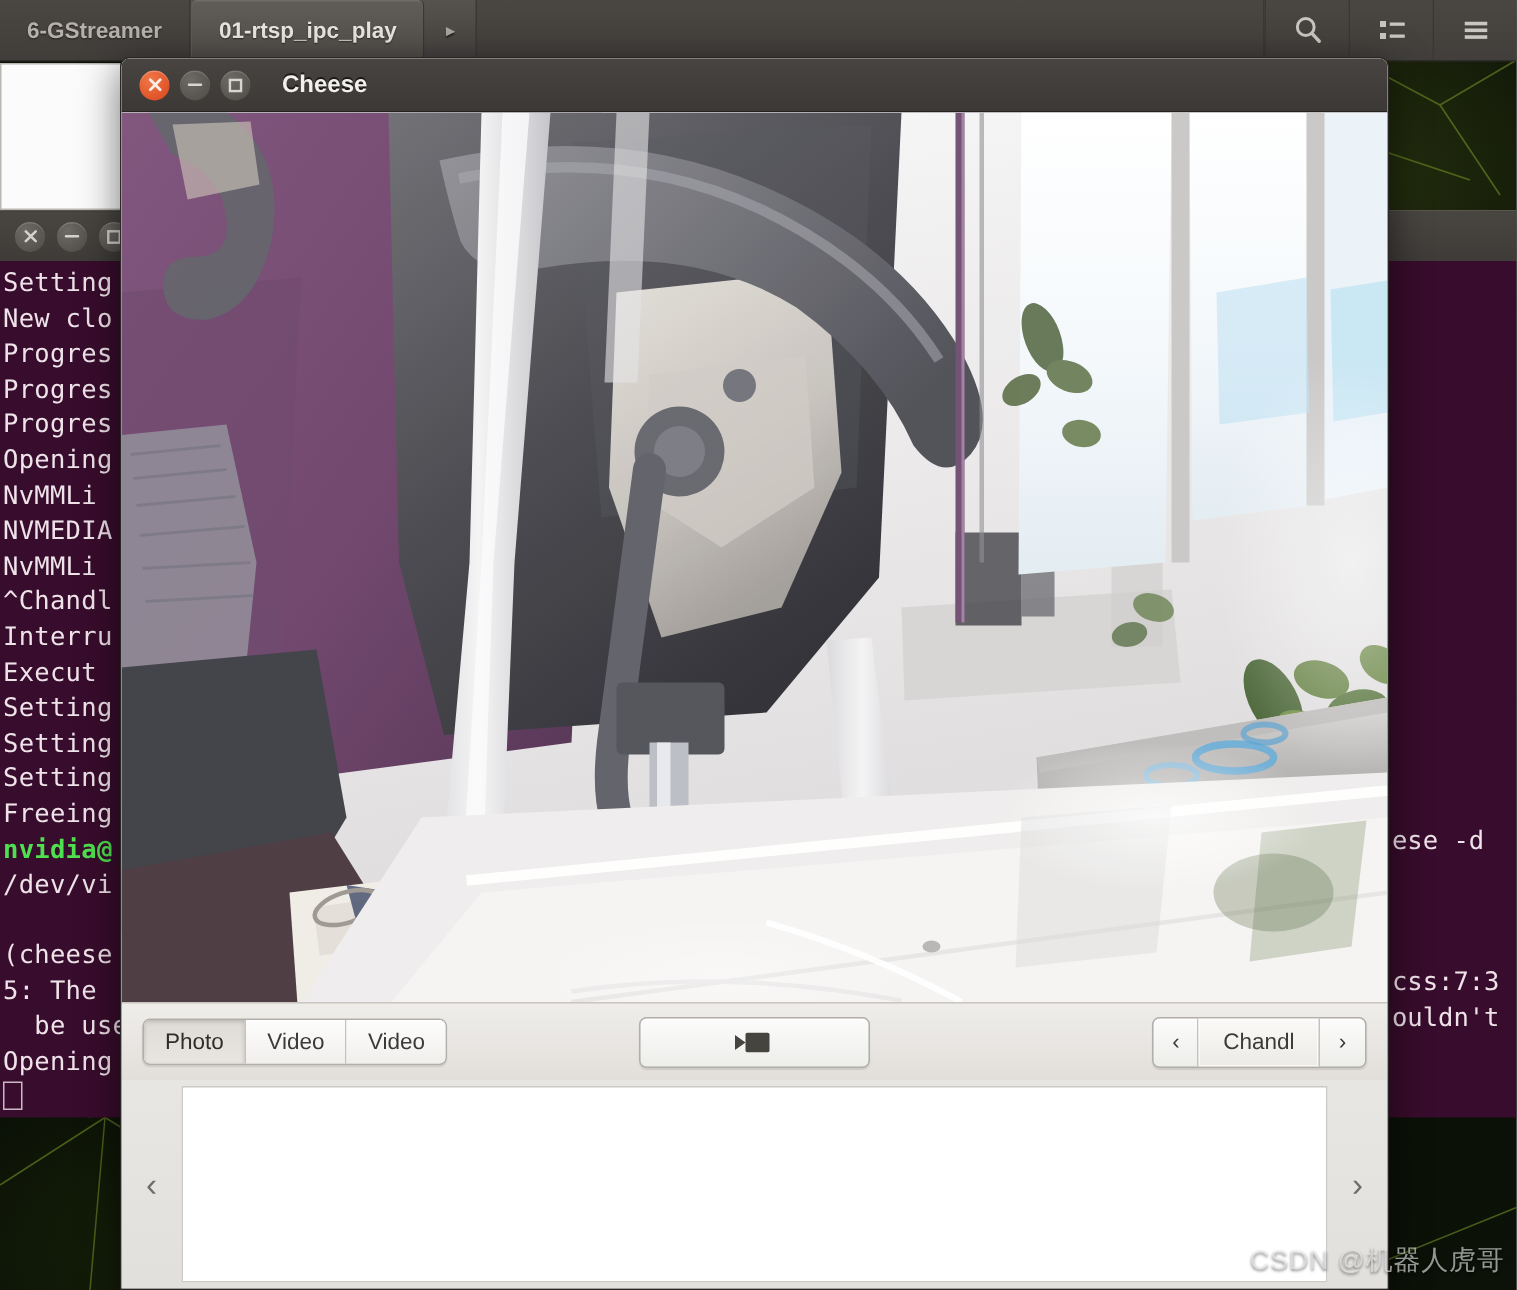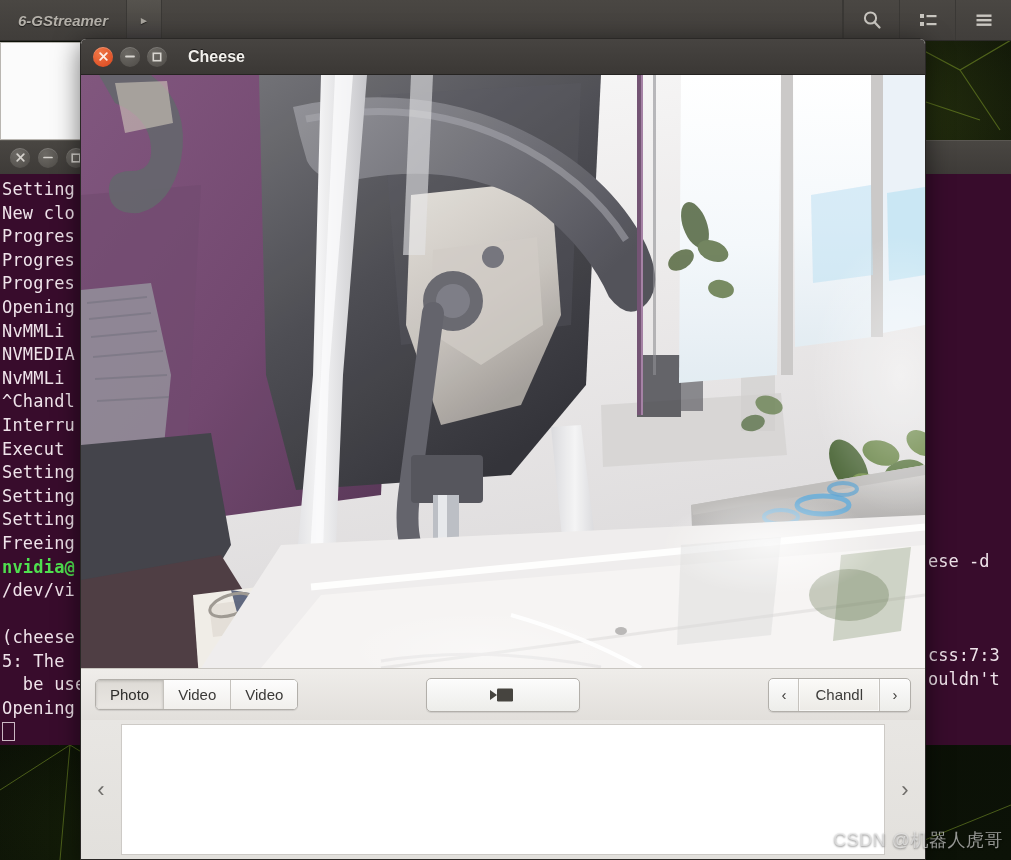--- a/index.html
+++ b/index.html
@@ -35,21 +35,20 @@
     font-size:15px; font-weight:bold;
     color:#c9c6c0;
     padding:0 18px;
     border-right:1px solid #3a3835;
     text-shadow:0 1px 1px rgba(0,0,0,.55);
     position:relative;
   }
   .tab.inactive{
     background:linear-gradient(180deg,#4a4743 0%,#403d3a 100%);
     color:#b5b1aa;
-    font-style:italic;
   }
   .tab.active{
     background:linear-gradient(180deg,#605d57 0%,#575450 60%,#4f4c48 100%);
     color:#e8e5df;
     box-shadow:inset 0 1px 0 rgba(255,255,255,.10);
     border-left:1px solid #5c5955;
     border-radius:4px 4px 0 0;
   }
   .tab.arrow{ padding:0 14px; font-size:11px; color:#a8a49d; }
   #tab-spacer{ flex:1; background:linear-gradient(180deg,#4a4743,#413e3b); border-right:1px solid #3a3835;}
@@ -241,20 +240,23 @@
       <path d="M955 430 L1011 470"></path>
       <path d="M0 700 L60 745"></path>
     </g>
   </svg>
 </div>
 
 <div id="tabbar">
   <div class="tab inactive">
     <span>6-GStreamer</span>
   </div>
+  <div class="tab active">
+    <span>01-rtsp_ipc_play</span>
+  </div>
   <div class="tab arrow">
     <span>▸</span>
   </div>
   <div id="tab-spacer"></div>
 
   <div class="tb-icon">
     <svg width="22" height="22" viewBox="0 0 22 22">
       <circle cx="9.5" cy="9" r="5.6" fill="none" stroke="#c9c6c0" stroke-width="2"></circle>
       <line x1="13.6" y1="13.2" x2="18.5" y2="18.5" stroke="#c9c6c0" stroke-width="2.3" stroke-linecap="round"></line>
     </svg>

